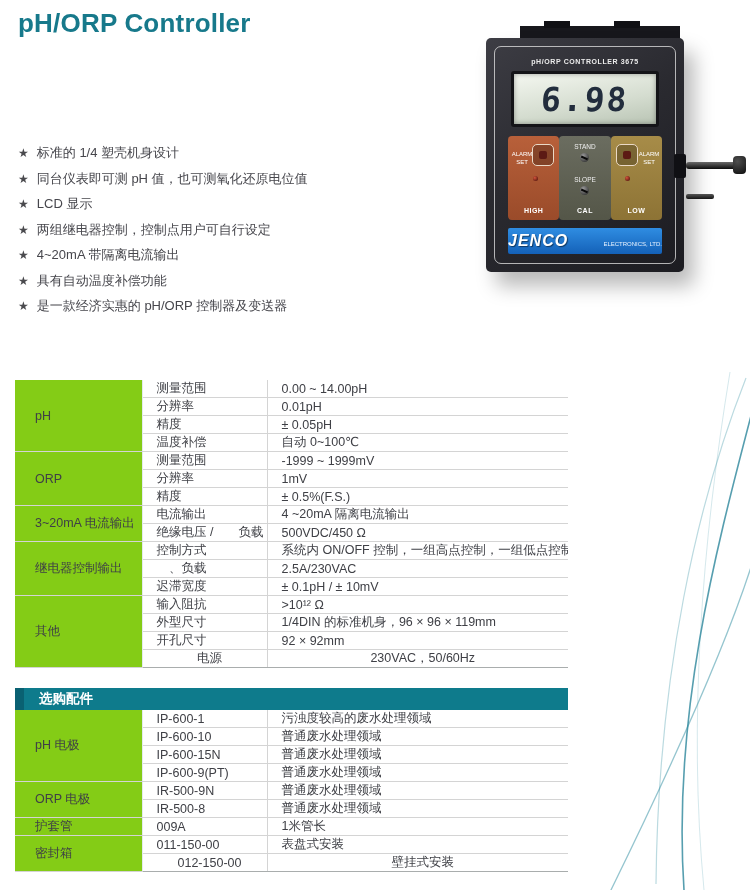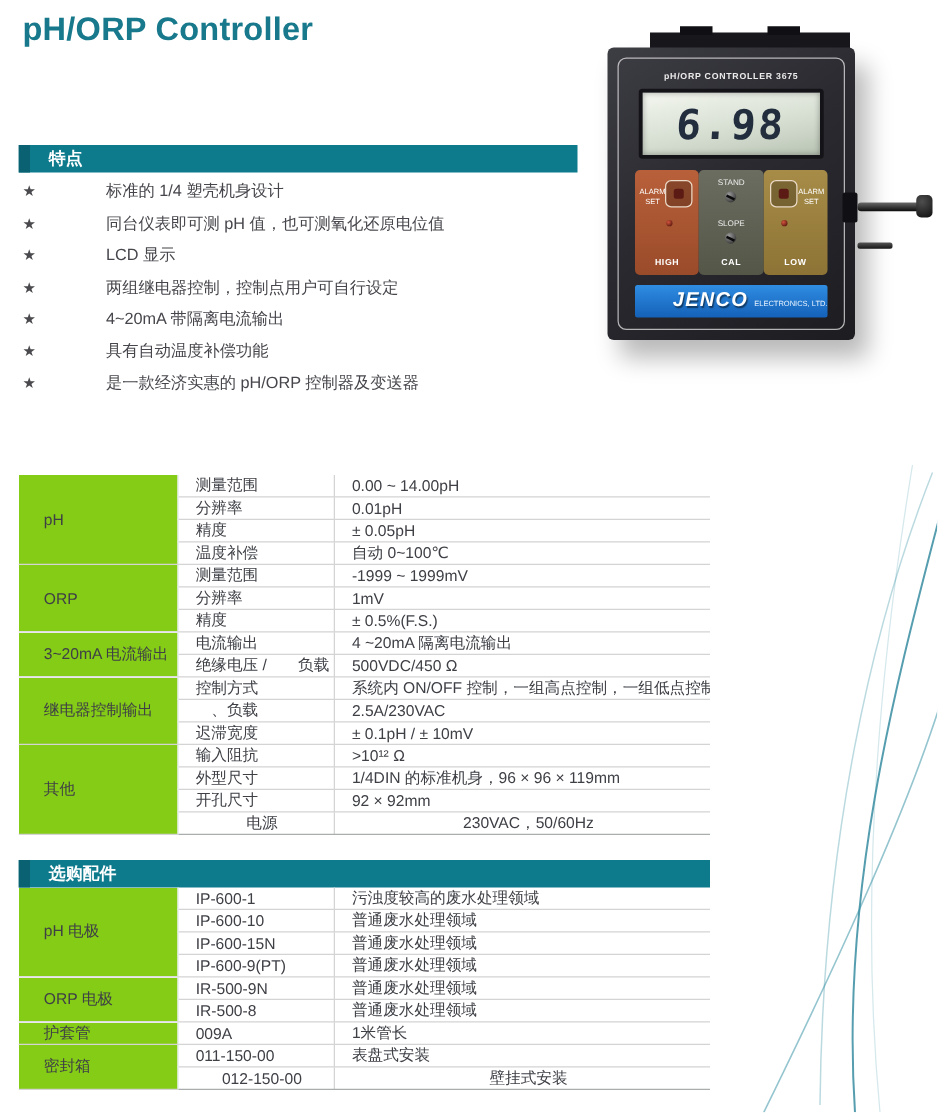--- a/index.html
+++ b/index.html
@@ -16,21 +16,21 @@
     font-size:13.5px; font-weight:bold; line-height:22px; padding-left:24px; box-sizing:border-box; }
   .section-bar::before { content:""; position:absolute; left:0; top:0; width:9px; height:100%; background:#0a6172; }
   .bar-features { left:15px; top:116px; width:447px; }
   .bar-tech { left:15px; top:358px; width:553px; }
   .bar-acc { left:15px; top:688px; width:553px; }
 
   
   .features-list { position:absolute; left:18px; top:144px; width:450px; }
   .feature-item { display:flex; align-items:flex-start; height:25.5px; color:#46464c; font-size:13px; }
   .feature-star { color:#4a4a4e; font-size:12px; margin-right:8px; line-height:18px; }
-  .feature-text { line-height:17px;margin-left:48px; }
+  .feature-text { line-height:17px; }
 
   
   .spec-table { position:absolute; border-collapse:collapse; width:553px; table-layout:fixed;
     font-size:12.5px; color:#3f4046; }
   .spec-table td { height:17px; padding:0 4px 0 14px; border-bottom:1px solid #d4d4d4; overflow:hidden; white-space:nowrap; }
   .spec-table td.cat { background:#84cc16; border-right:1px solid #e4ebec; padding-left:20px; }
   .spec-table td.param { border-right:1px solid #d4d4d4; }
   .spec-table tr:last-child td { border-bottom:1px solid #a9adad;text-align:center; }
   .tech-table { left:15px; top:380px; }
   .acc-table { left:15px; top:710px; }
@@ -72,21 +72,21 @@
   .p-left .led { top:40px; left:25px; } .p-right .led { top:40px; left:14px; }
   .panel-caption { position:absolute; bottom:6px; width:100%; text-align:center; font-size:7px;
     font-weight:bold; color:#fff; letter-spacing:0.5px; }
   .mid-label { position:absolute; width:100%; text-align:center; font-size:6.5px; color:#eee; }
   .mid-label.stand { top:7px; } .mid-label.slope { top:40px; }
   .screw { position:absolute; left:50%; margin-left:-4.5px; width:9px; height:9px; border-radius:50%;
     background:radial-gradient(circle at 35% 30%, #9a9a9a, #1c1c1c); }
   .screw::after { content:""; position:absolute; left:1px; right:1px; top:3.5px; height:1.5px;
     background:#0a0a0a; transform:rotate(25deg); }
   .screw.s1 { top:17px; } .screw.s2 { top:50px; }
-  .brand-bar { display:flex; align-items:center; justify-content:flex-end; gap:5px; height:26px;
+  .brand-bar { display:flex; align-items:center; justify-content:space-between; gap:5px; height:26px;
     border-radius:2px; margin:8px 13px 0; background:linear-gradient(#2f8de2,#1461b8); }
   .brand-main { font-size:16px; font-weight:bold; font-style:italic; color:#fff; letter-spacing:1px;
     text-shadow:1px 1px 1px rgba(0,0,0,0.5); }
   .brand-sub { font-size:6px; color:#e8f2ff; padding-top:6px; }
   .toggle-base { position:absolute; right:-2px; top:116px; width:12px; height:24px; background:#101014; border-radius:2px; }
   .toggle-lever { position:absolute; right:-56px; top:124px; width:54px; height:7px; border-radius:3px;
     background:linear-gradient(#6a6a6a,#0c0c0c); }
   .toggle-knob { position:absolute; right:-62px; top:118px; width:13px; height:18px; border-radius:4px;
     background:radial-gradient(circle at 35% 30%, #4e4e4e, #0e0e0e); }
   .jack-pin { position:absolute; right:-30px; top:156px; width:28px; height:5px; border-radius:2px;
@@ -137,21 +137,20 @@
           <span class="brand-sub">ELECTRONICS, LTD.</span>
         </div>
       </div>
       <div class="toggle-base"></div>
       <div class="toggle-lever"></div>
       <div class="toggle-knob"></div>
       <div class="jack-pin"></div>
     </div>
   </div>
 
-  <div class="section-bar bar-features">特点</div>
   <div class="features-list">
     <div class="feature-item">
         <span class="feature-star">★</span>
         <span class="feature-text">标准的 1/4 塑壳机身设计</span>
       </div>
     <div class="feature-item">
         <span class="feature-star">★</span>
         <span class="feature-text">同台仪表即可测 pH 值，也可测氧化还原电位值</span>
       </div>
     <div class="feature-item">

